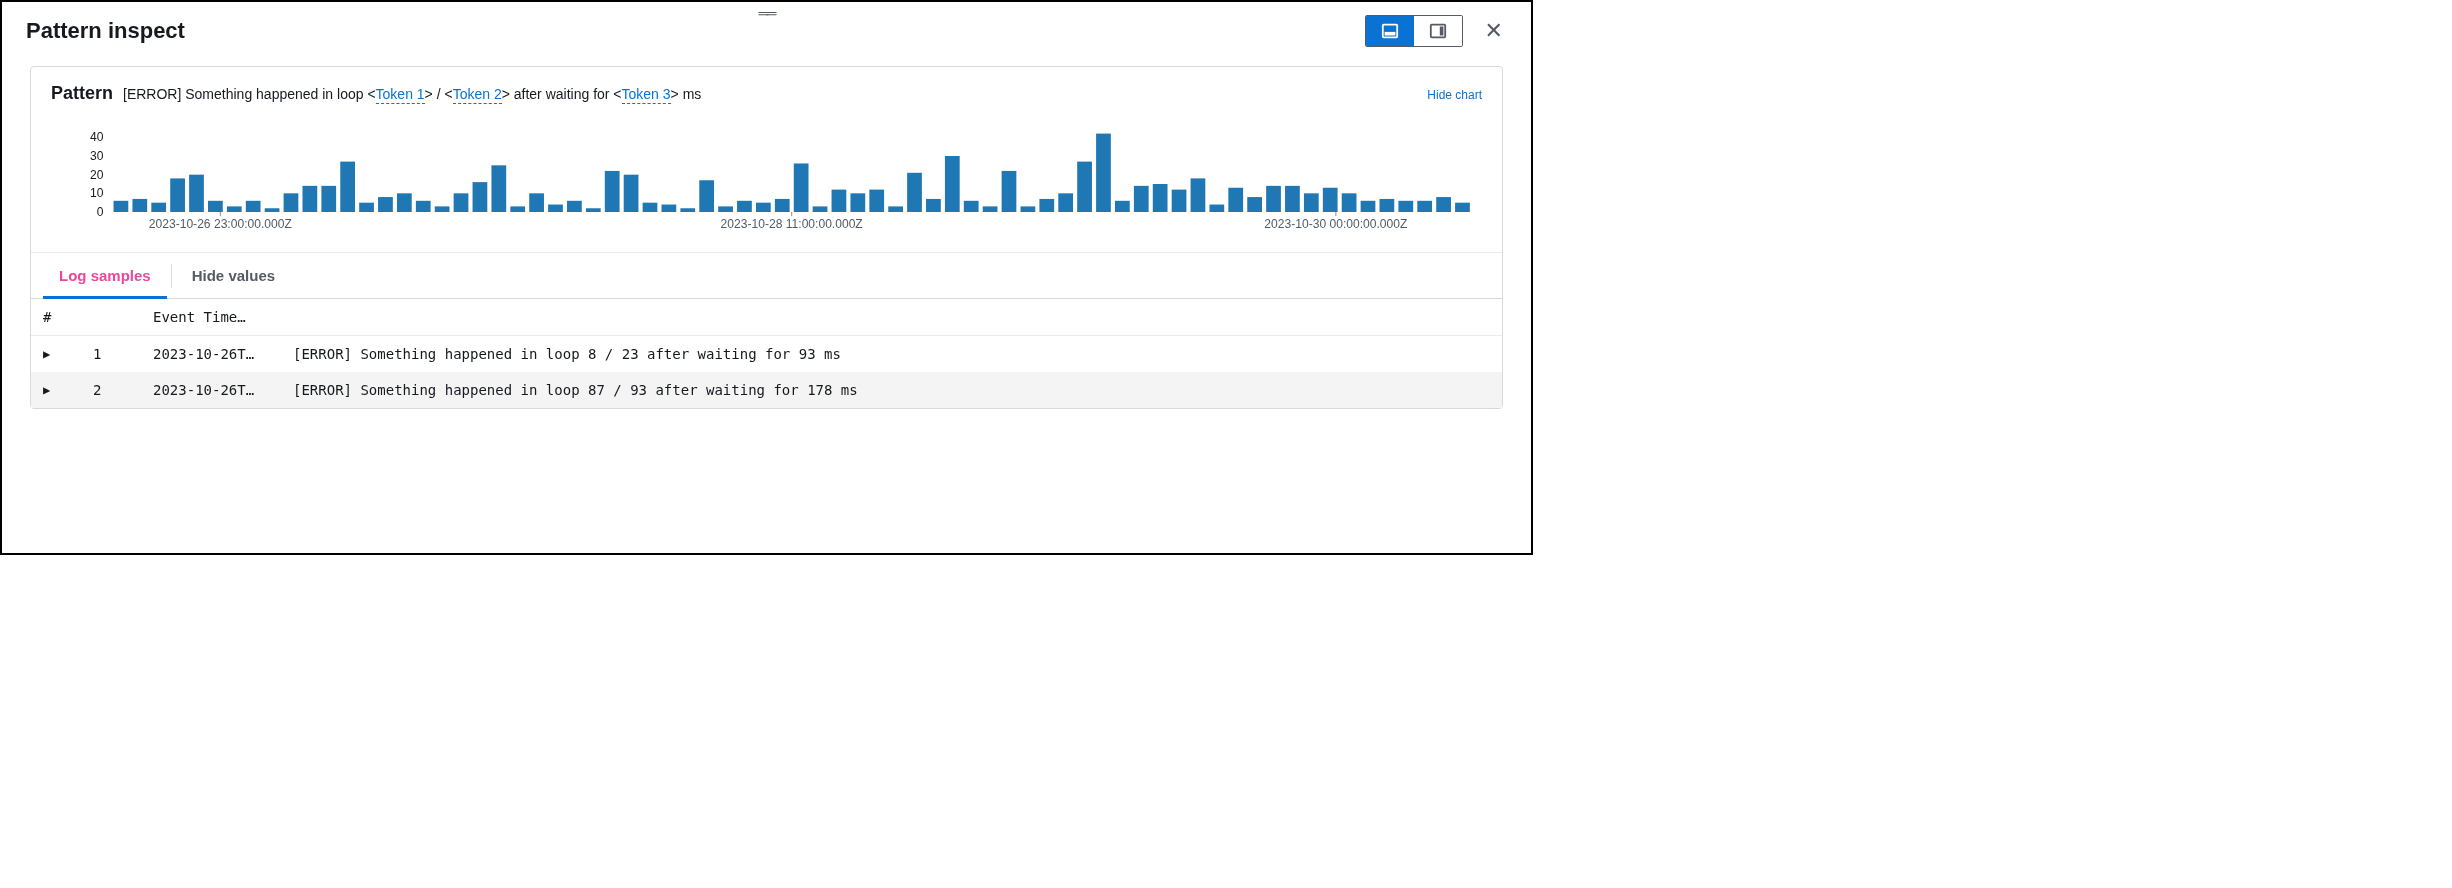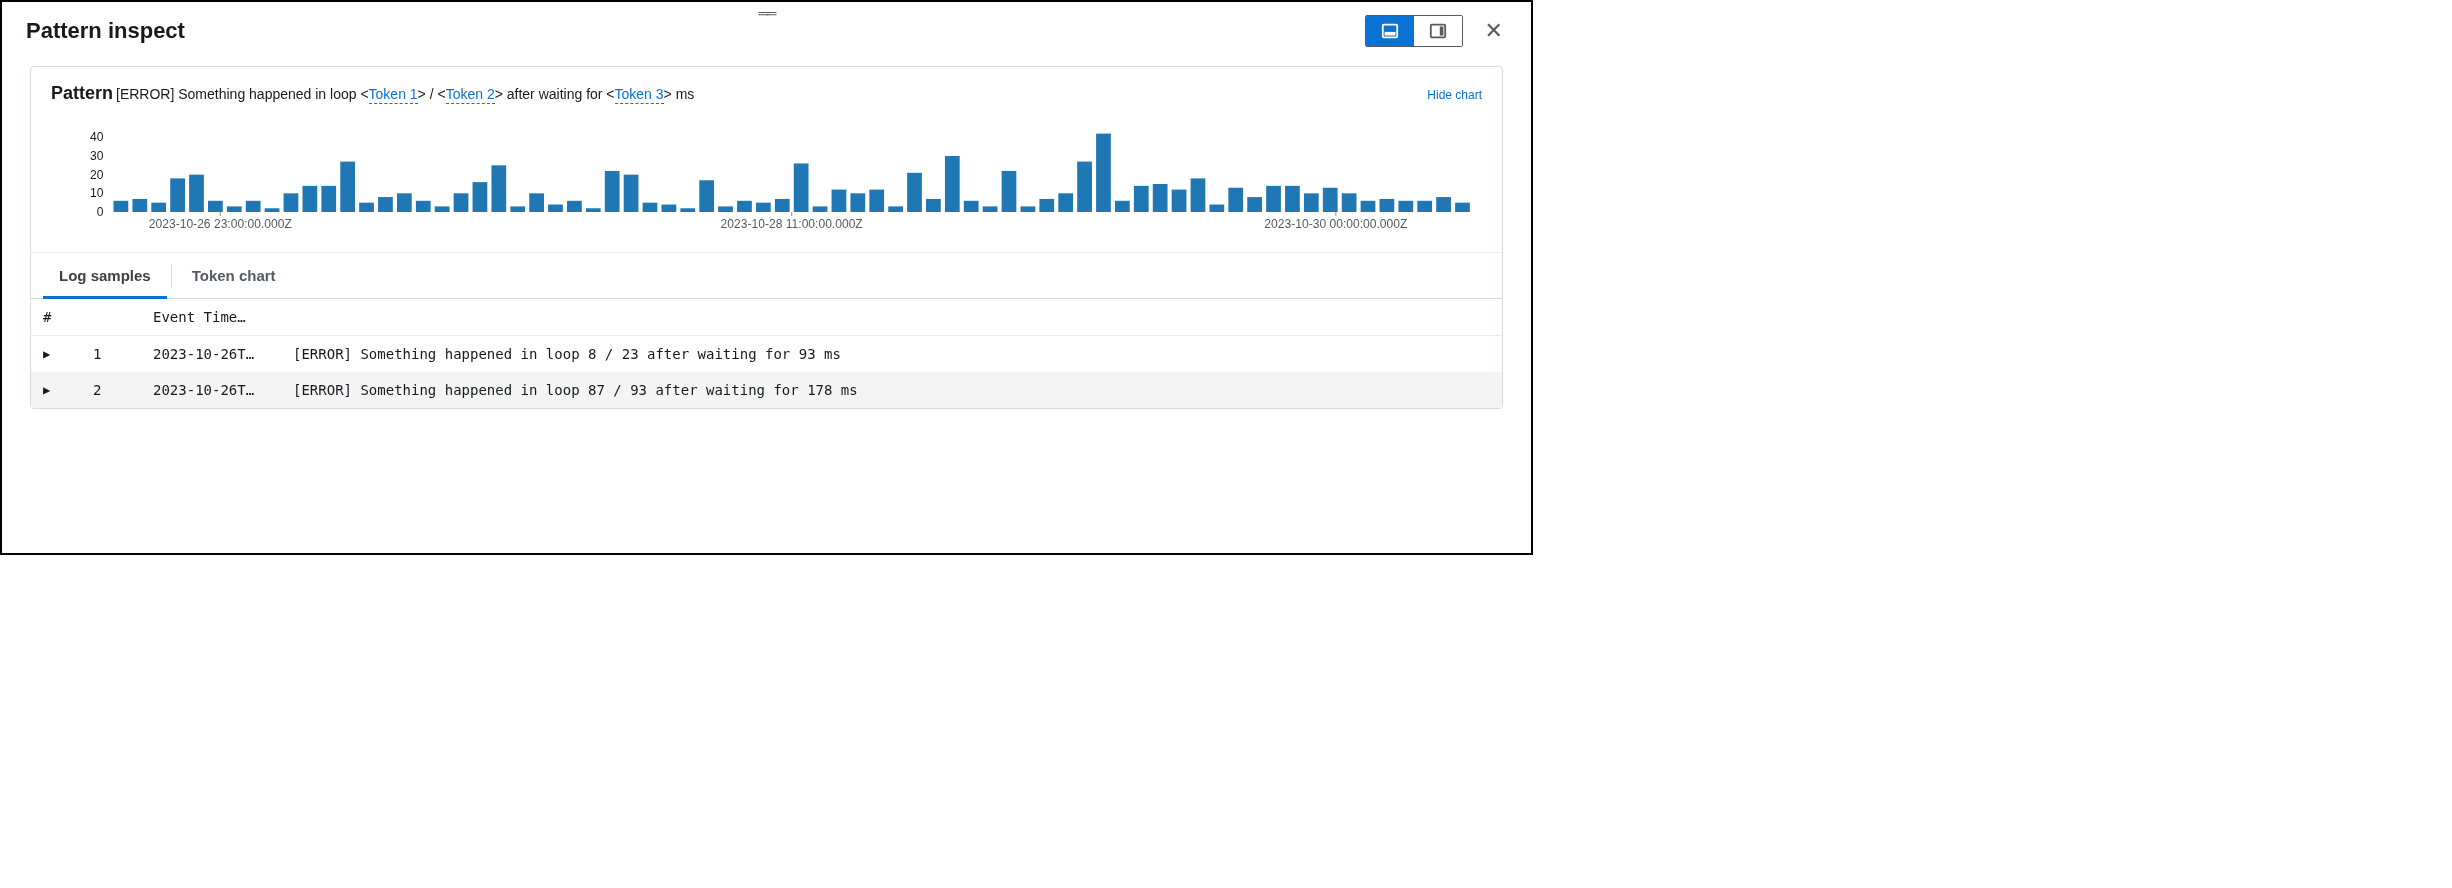--- a/index.html
+++ b/index.html
@@ -71,21 +71,21 @@
 }
 .card-head {
   display: flex;
   align-items: baseline;
   justify-content: space-between;
   padding: 16px 20px 14px 20px;
 }
 .card-head-left {
   display: flex;
   align-items: baseline;
-  gap: 3px;
+  gap: 10px;
   flex-wrap: wrap;
 }
 .card-title { font-size: 18px; font-weight: 700; }
 .pattern-text {
   font-size: 14px;
   color: #16191f;
 }
 .token {
   color: #0972d3;
   border-bottom: 1px dashed #0972d3;
@@ -114,21 +114,21 @@
 }
 .tab {
   padding: 14px 16px;
   font-size: 15px;
   font-weight: 700;
   color: #545b64;
   cursor: pointer;
   position: relative;
 }
 .tab.active {
-  color: #404040;
+  color: #ec4899;
 }
 .tab.active::after {
   content: "";
   position: absolute;
   left: 0; right: 0; bottom: -1px;
   height: 3px;
   background: #0972d3;
 }
 .tab-divider {
   width: 1px;
@@ -276,21 +276,21 @@
         <text x="735" y="104" text-anchor="middle" class="axis-label">2023-10-28 11:00:00.000Z</text>
         <line x1="735" x2="735" y1="88" y2="92" stroke="#879196"></line>
         <text x="1275" y="104" text-anchor="middle" class="axis-label">2023-10-30 00:00:00.000Z</text>
         <line x1="1275" x2="1275" y1="88" y2="92" stroke="#879196"></line>
       </svg>
   </div>
 
   <div class="tabs-row">
     <div class="tab active">Log samples</div>
     <div class="tab-divider"></div>
-    <div class="tab">Token chart</div>
+    <div class="tab">Hide values</div>
   </div>
 
   <div class="table-head">
     <span class="th">#</span>
     <span></span>
     <span class="th ellipsis">Event Time…</span>
   </div>
 
   <div class="table-row">
     <span class="expand-caret">▶</span>

